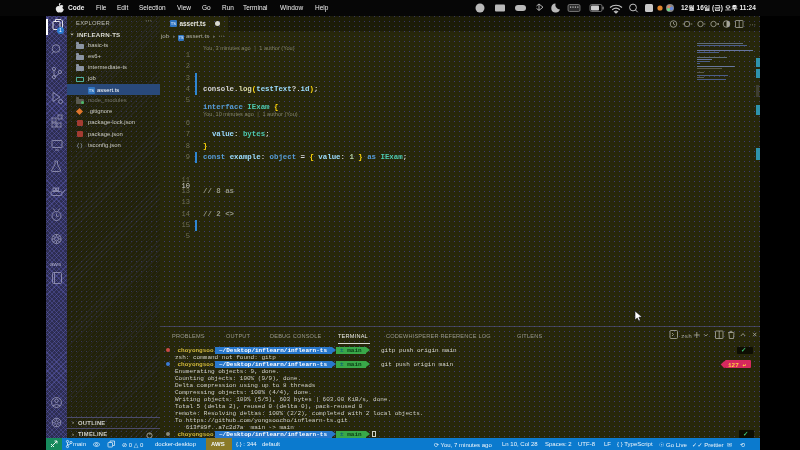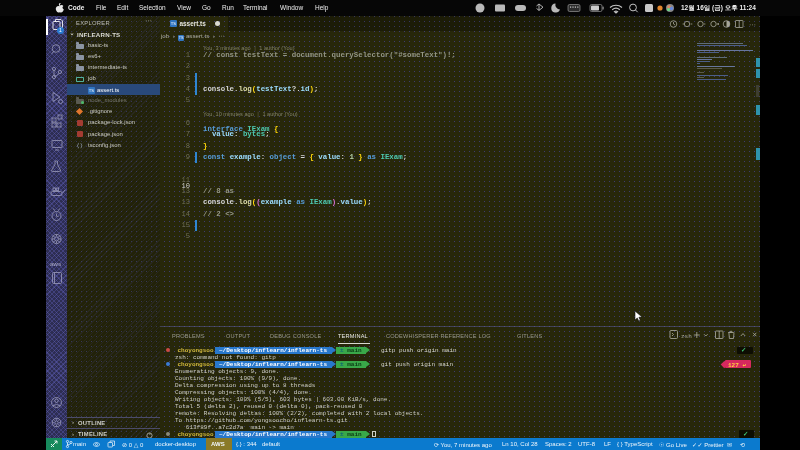--- a/index.html
+++ b/index.html
@@ -258,29 +258,27 @@
         <div style="top:158.7px">11</div>
       <div style="top:170px">13</div>
         <div style="top:181.4px">13</div>
         <div style="top:192.7px">14</div>
       <div style="top:204px">15</div>
         <div style="top:215.4px">5</div>
     </div>
 
     <div id="code" class="mono">
       <div class="ln bl" style="top:27px">You, 3 minutes ago ｜ 1 author (You)</div>
-      <div class="ln" style="top:34px"><span class="cm">// const testText = document.querySelector("#someText")!;</span></div>
       <div class="ln" style="top:68px"><span class="w">console.</span><span class="fn">log</span><span class="b1">(</span><span class="var">testText</span><span class="w">?.</span><span class="var">id</span><span class="b1">)</span><span class="w">;</span></div>
       <div class="ln bl" style="top:93px">You, 10 minutes ago ｜ 1 author (You)</div>
-      <div class="ln" style="top:108px"><span class="kw">interface</span> <span class="ty">IExam</span> <span class="b1">{</span></div>
+      <div class="ln" style="top:86px"><span class="kw">interface</span> <span class="ty">IExam</span> <span class="b1">{</span></div>
       <div class="ln" style="top:113.4px">  <span class="var">value</span><span class="w">:</span> <span class="ty">bytes</span><span class="w">;</span></div>
       <div class="ln" style="top:124.7px"><span class="b1">}</span></div>
       <div class="ln" style="top:136px"><span class="kw">const</span> <span class="var">example</span><span class="w">:</span> <span class="kw">object</span> <span class="w">=</span> <span class="b1">{</span> <span class="var">value</span><span class="w">:</span> <span class="num">1</span> <span class="b1">}</span> <span class="kw">as</span> <span class="ty">IExam</span><span class="w">;</span></div>
       <div class="ln" style="top:170px"><span class="cm">// 8 as</span></div>
-      <div class="ln" style="top:181.4px"><span class="w">console.</span><span class="fn">log</span><span class="b1">(</span><span class="b2">(</span><span class="var">example</span> <span class="kw">as</span> <span class="ty">IExam</span><span class="b2">)</span><span class="w">.</span><span class="var">value</span><span class="b1">)</span><span class="w">;</span></div>
       <div class="ln" style="top:192.7px"><span class="cm">// 2 &lt;&gt;</span></div>
     </div>
 
     <div id="minimap">
       <div style="left:537px;top:27px;width:46px;background:#5e6c78"></div>
       <div style="left:537px;top:29.3px;width:50px"></div>
       <div style="left:537px;top:33.8px;width:56px;background:#67769d"></div>
       <div style="left:537px;top:36px;width:22px"></div>
       <div style="left:537px;top:40.5px;width:30px;background:#5e6c78"></div>
       <div style="left:537px;top:42.8px;width:15px;background:#67769d"></div>

